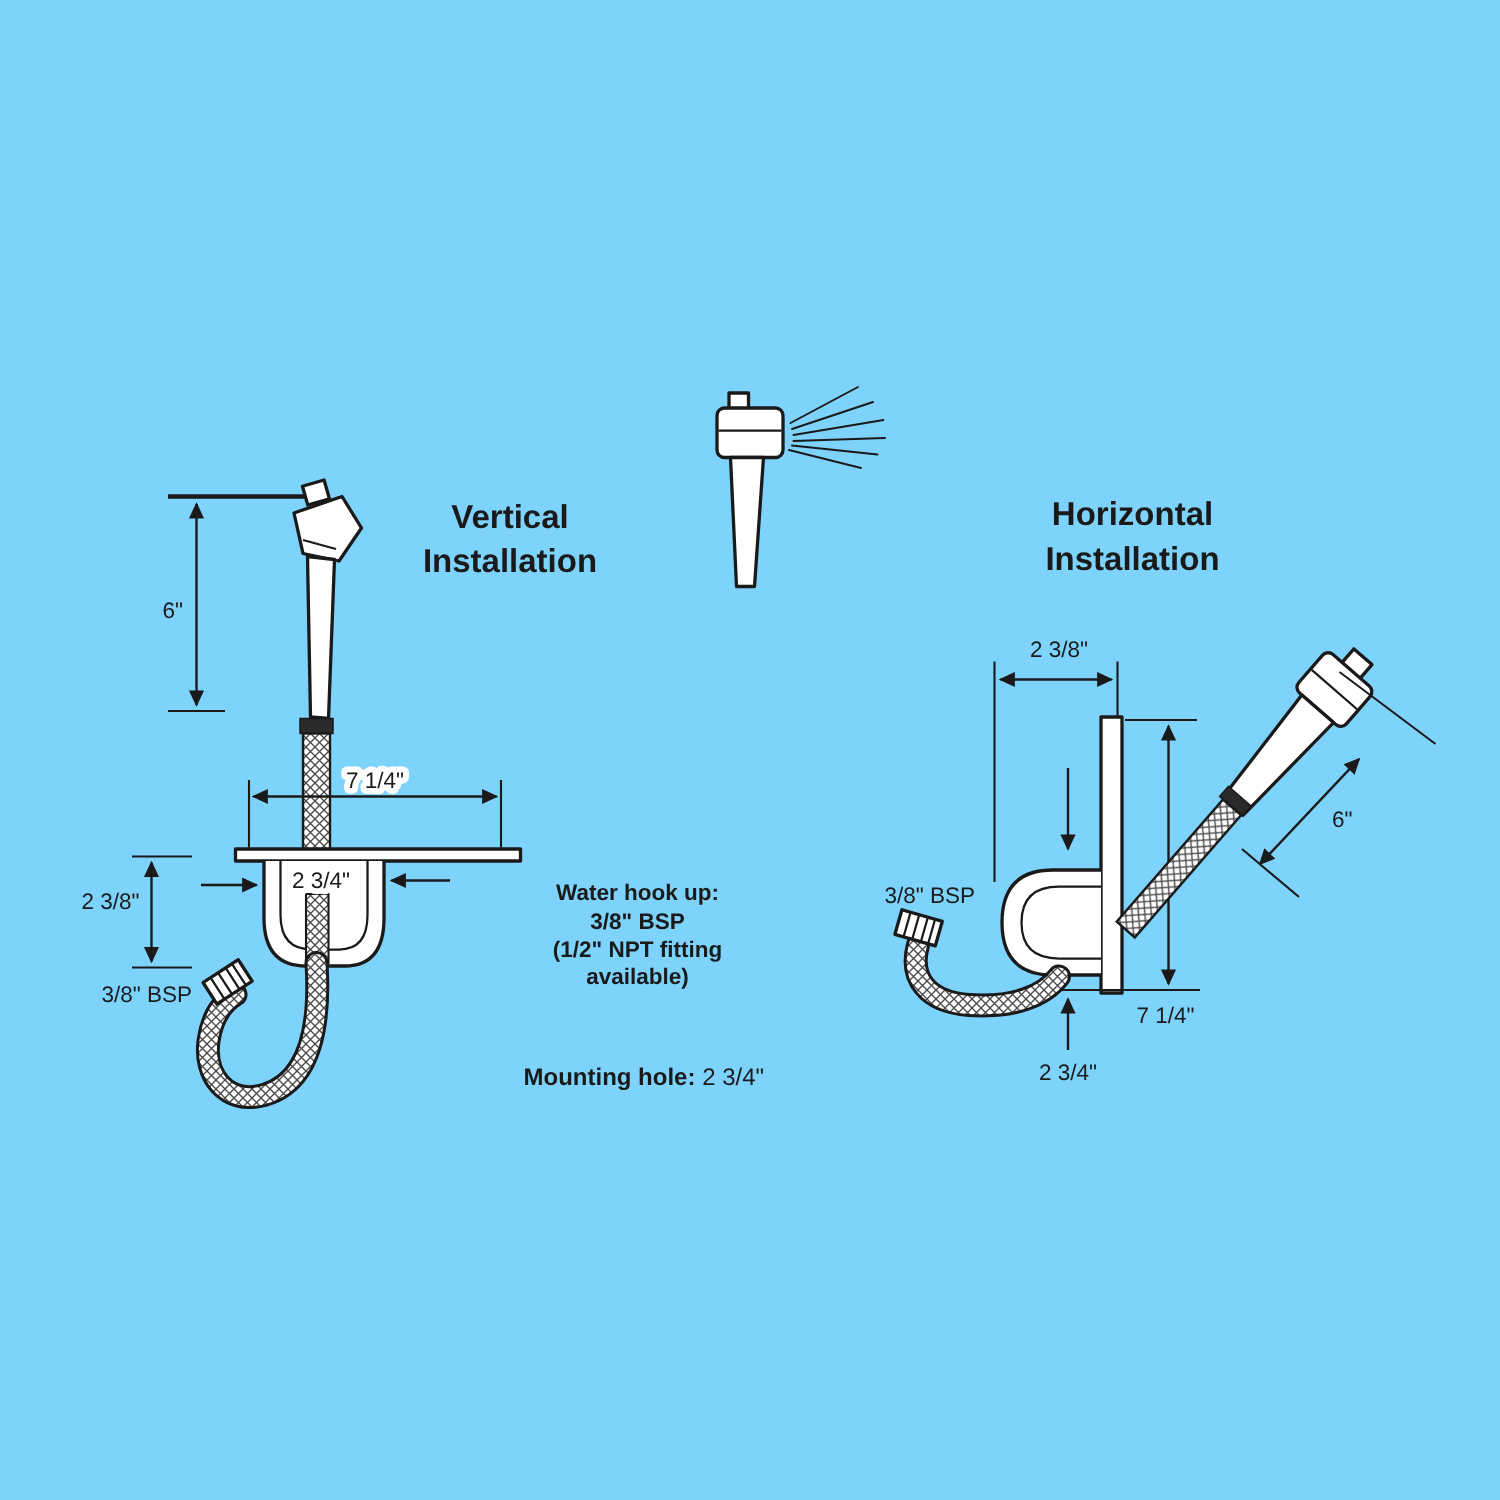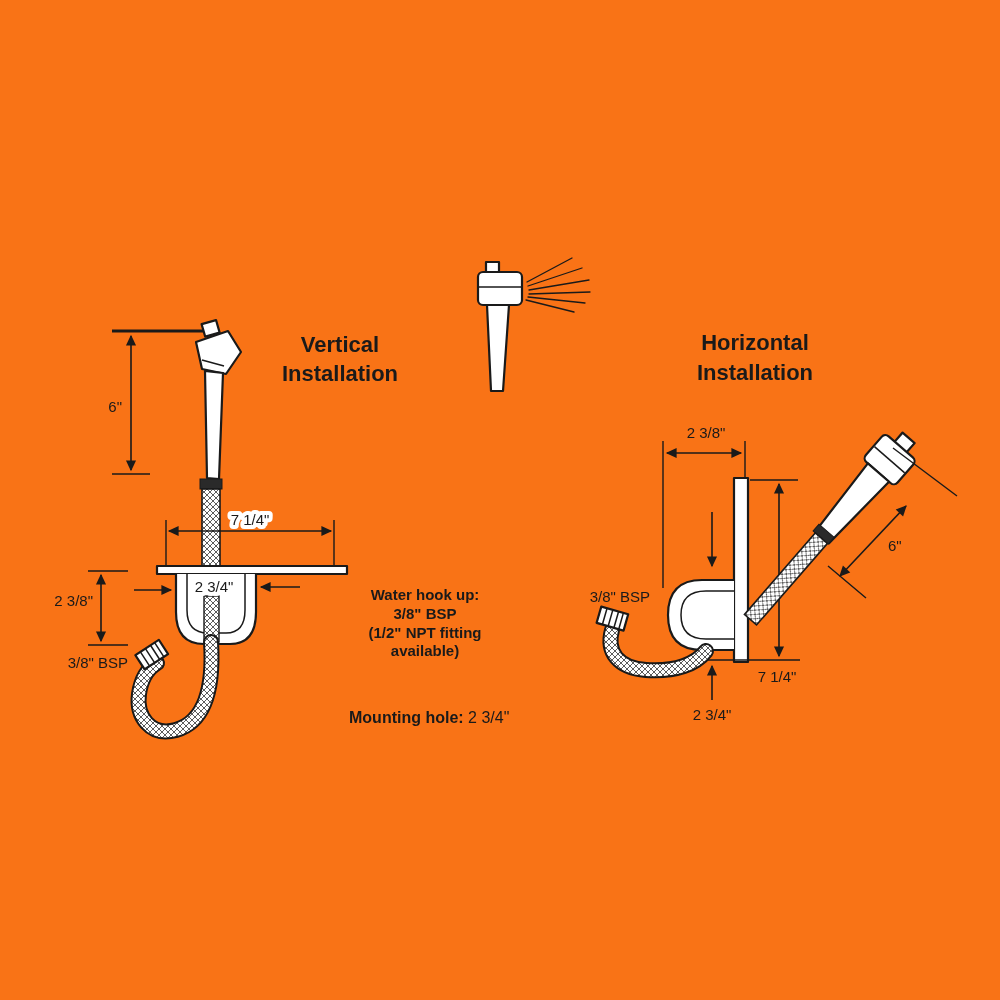--- a/index.html
+++ b/index.html
@@ -1,16 +1,16 @@
 <!DOCTYPE html>
 <html><head>
 <meta charset="utf-8">
 <style>
   html,body{margin:0;padding:0;background:#ffffff;width:1000px;height:1000px;overflow:hidden;}
-  .stage{position:relative;width:1000px;height:1000px;background:#f97316;}
+  .stage{position:relative;width:1000px;height:1000px;background:#7dd3fc;}
   svg{display:block;}
   .ol{fill:#ffffff;stroke:#1a1a1a;stroke-width:2.2;stroke-linejoin:round;}
   .thin{fill:none;stroke:#1a1a1a;stroke-width:1.5;}
   .ext{fill:none;stroke:#1a1a1a;stroke-width:1.4;}
   .surf{fill:none;stroke:#1a1a1a;stroke-width:3;}
   .dim{fill:none;stroke:#1a1a1a;stroke-width:1.6;}
   .spray{fill:none;stroke:#1a1a1a;stroke-width:1.3;stroke-linecap:round;}
   .hoseOuter{fill:none;stroke:#1a1a1a;stroke-width:16;stroke-linecap:round;}
   .hoseInner{fill:none;stroke:url(#braid);stroke-width:12;stroke-linecap:round;}
   .t15{font-family:"Liberation Sans",sans-serif;font-size:15px;fill:#1a1a1a;}

